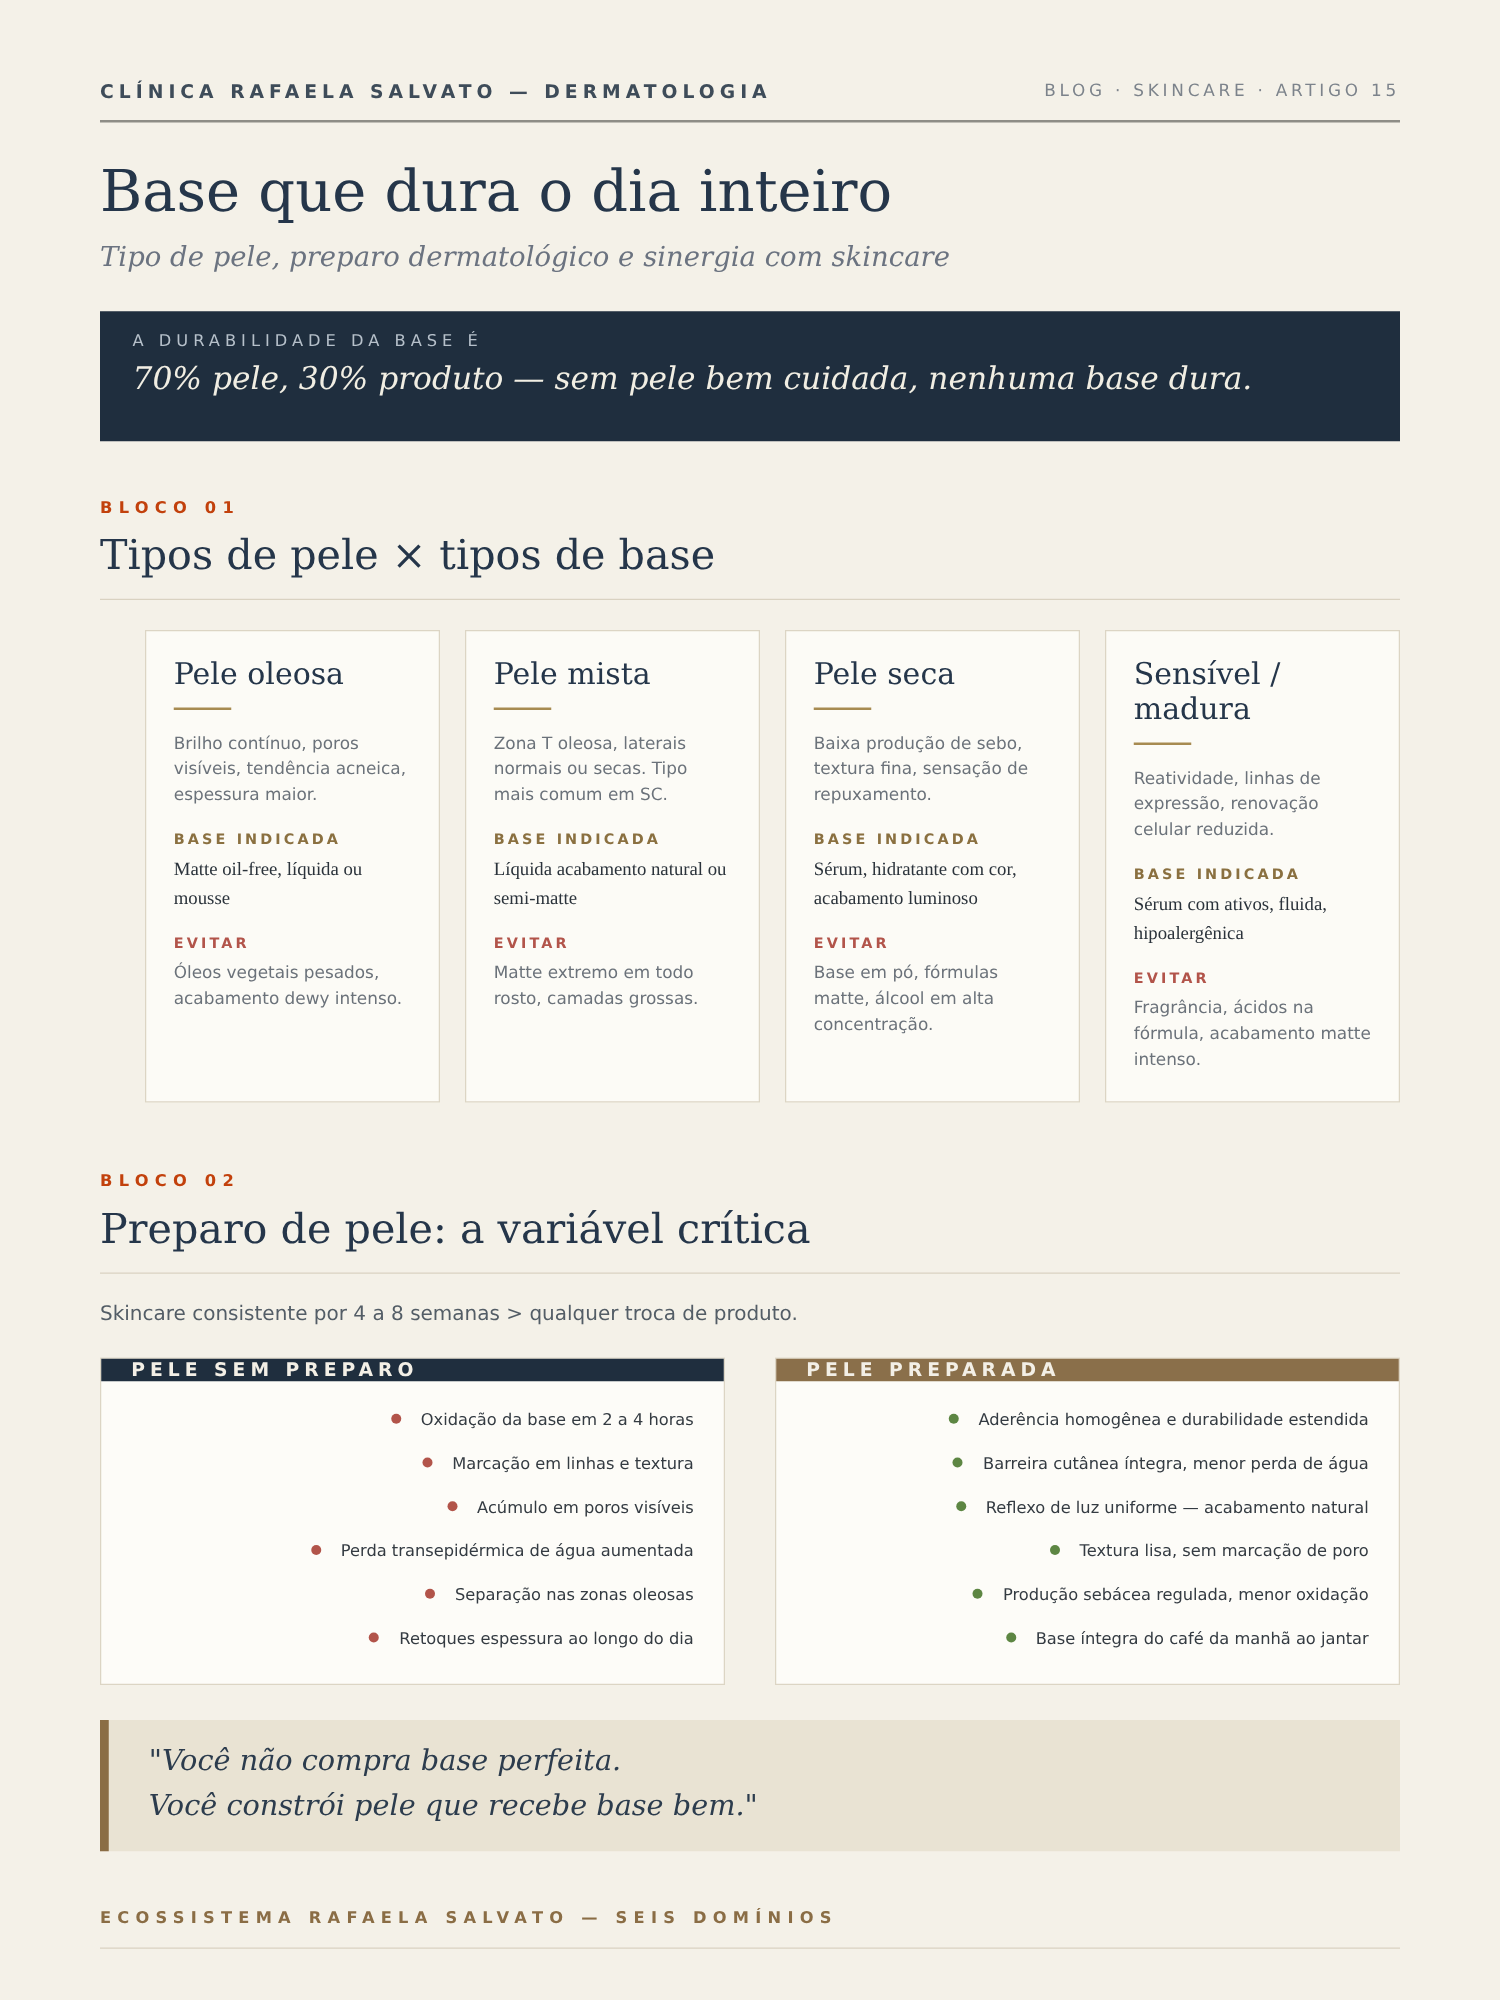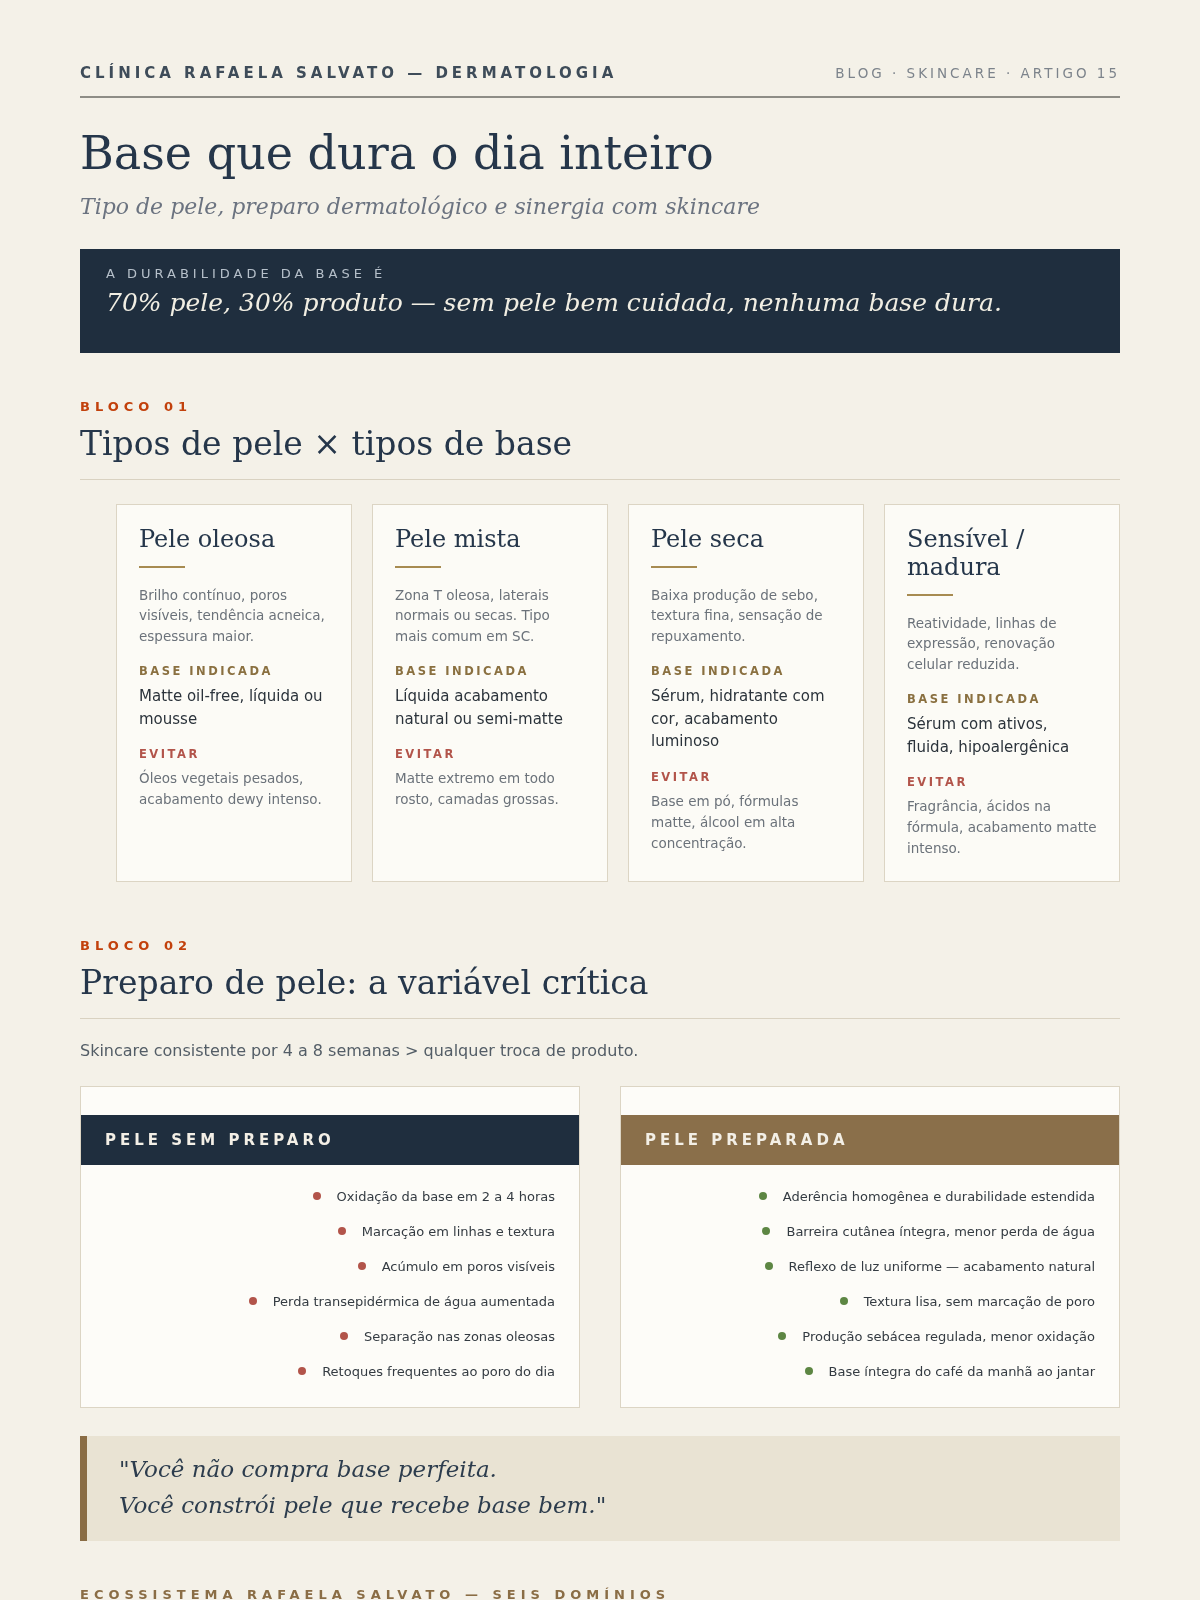--- a/index.html
+++ b/index.html
@@ -42,27 +42,27 @@
   
   .cards{margin-top:24px;display:grid;grid-template-columns:repeat(4,1fr);gap:20px;padding-left:36px;}
   .card{background:#fcfbf6;border:1px solid #dcd5c4;padding:20px 22px 22px;}
   .card-title{font-family:"DejaVu Serif","Liberation Serif",serif;font-weight:400;
     font-size:24px;color:#25364a;}
   .card-underline{width:46px;height:2px;background:#a78b51;margin:13px 0 17px;}
   .card-desc{font-size:13.5px;line-height:1.55;color:#6b727a;}
   .mini-label{font-size:11.5px;font-weight:700;letter-spacing:2.5px;margin-top:17px;}
   .mini-label.gold{color:#8a7040;}
   .mini-label.red{color:#b2544a;}
-  .card-base{font-size:15px;line-height:1.5;color:#2b333b;margin-top:7px;}
+  .card-base{font-size:15px;line-height:1.5;color:#2b333b;margin-top:7px;font-family:Liberation Serif, serif;}
   .card-avoid{font-size:13.5px;line-height:1.55;color:#6b727a;margin-top:7px;}
 
   
   .cols{margin-top:26px;display:grid;grid-template-columns:1fr 1fr;gap:40px;}
   .col{border:1px solid #dcd5c4;background:#fdfcf8;}
-  .col-head{padding:16px 24px;font-size:15px;font-weight:700;letter-spacing:4px;color:#f3efe6;margin-top:28px;}
+  .col-head{padding:0 24px;font-size:15px;font-weight:700;letter-spacing:4px;color:#f3efe6;}
   .col-head.dark{background:#1f2e3e;}
   .col-head.gold{background:#8a6f4a;}
   .col ul{list-style:none;margin:0;padding:24px 24px 8px;}
   .col li{display:flex;align-items:baseline;font-size:13px;color:#343b42;margin-bottom:20px;justify-content:flex-end;}
   .dot{flex:0 0 auto;width:8px;height:8px;border-radius:50%;margin-right:16px;position:relative;top:-1px;}
   .dot.red{background:#b2544a;}
   .dot.green{background:#5d8643;}
 
   
   .quote{margin-top:28px;background:#e9e3d3;border-left:7px solid #8a6d45;
@@ -169,21 +169,21 @@
           <li>
               <span class="dot red"></span>
               <span>Perda transepidérmica de água aumentada</span>
             </li>
           <li>
               <span class="dot red"></span>
               <span>Separação nas zonas oleosas</span>
             </li>
           <li>
               <span class="dot red"></span>
-              <span>Retoques frequentes ao poro do dia</span>
+              <span>Retoques espessura ao longo do dia</span>
             </li>
         </ul>
       </div>
 
       <div class="col">
         <div class="col-head gold">PELE PREPARADA</div>
         <ul>
           <li>
               <span class="dot green"></span>
               <span>Aderência homogênea e durabilidade estendida</span>

